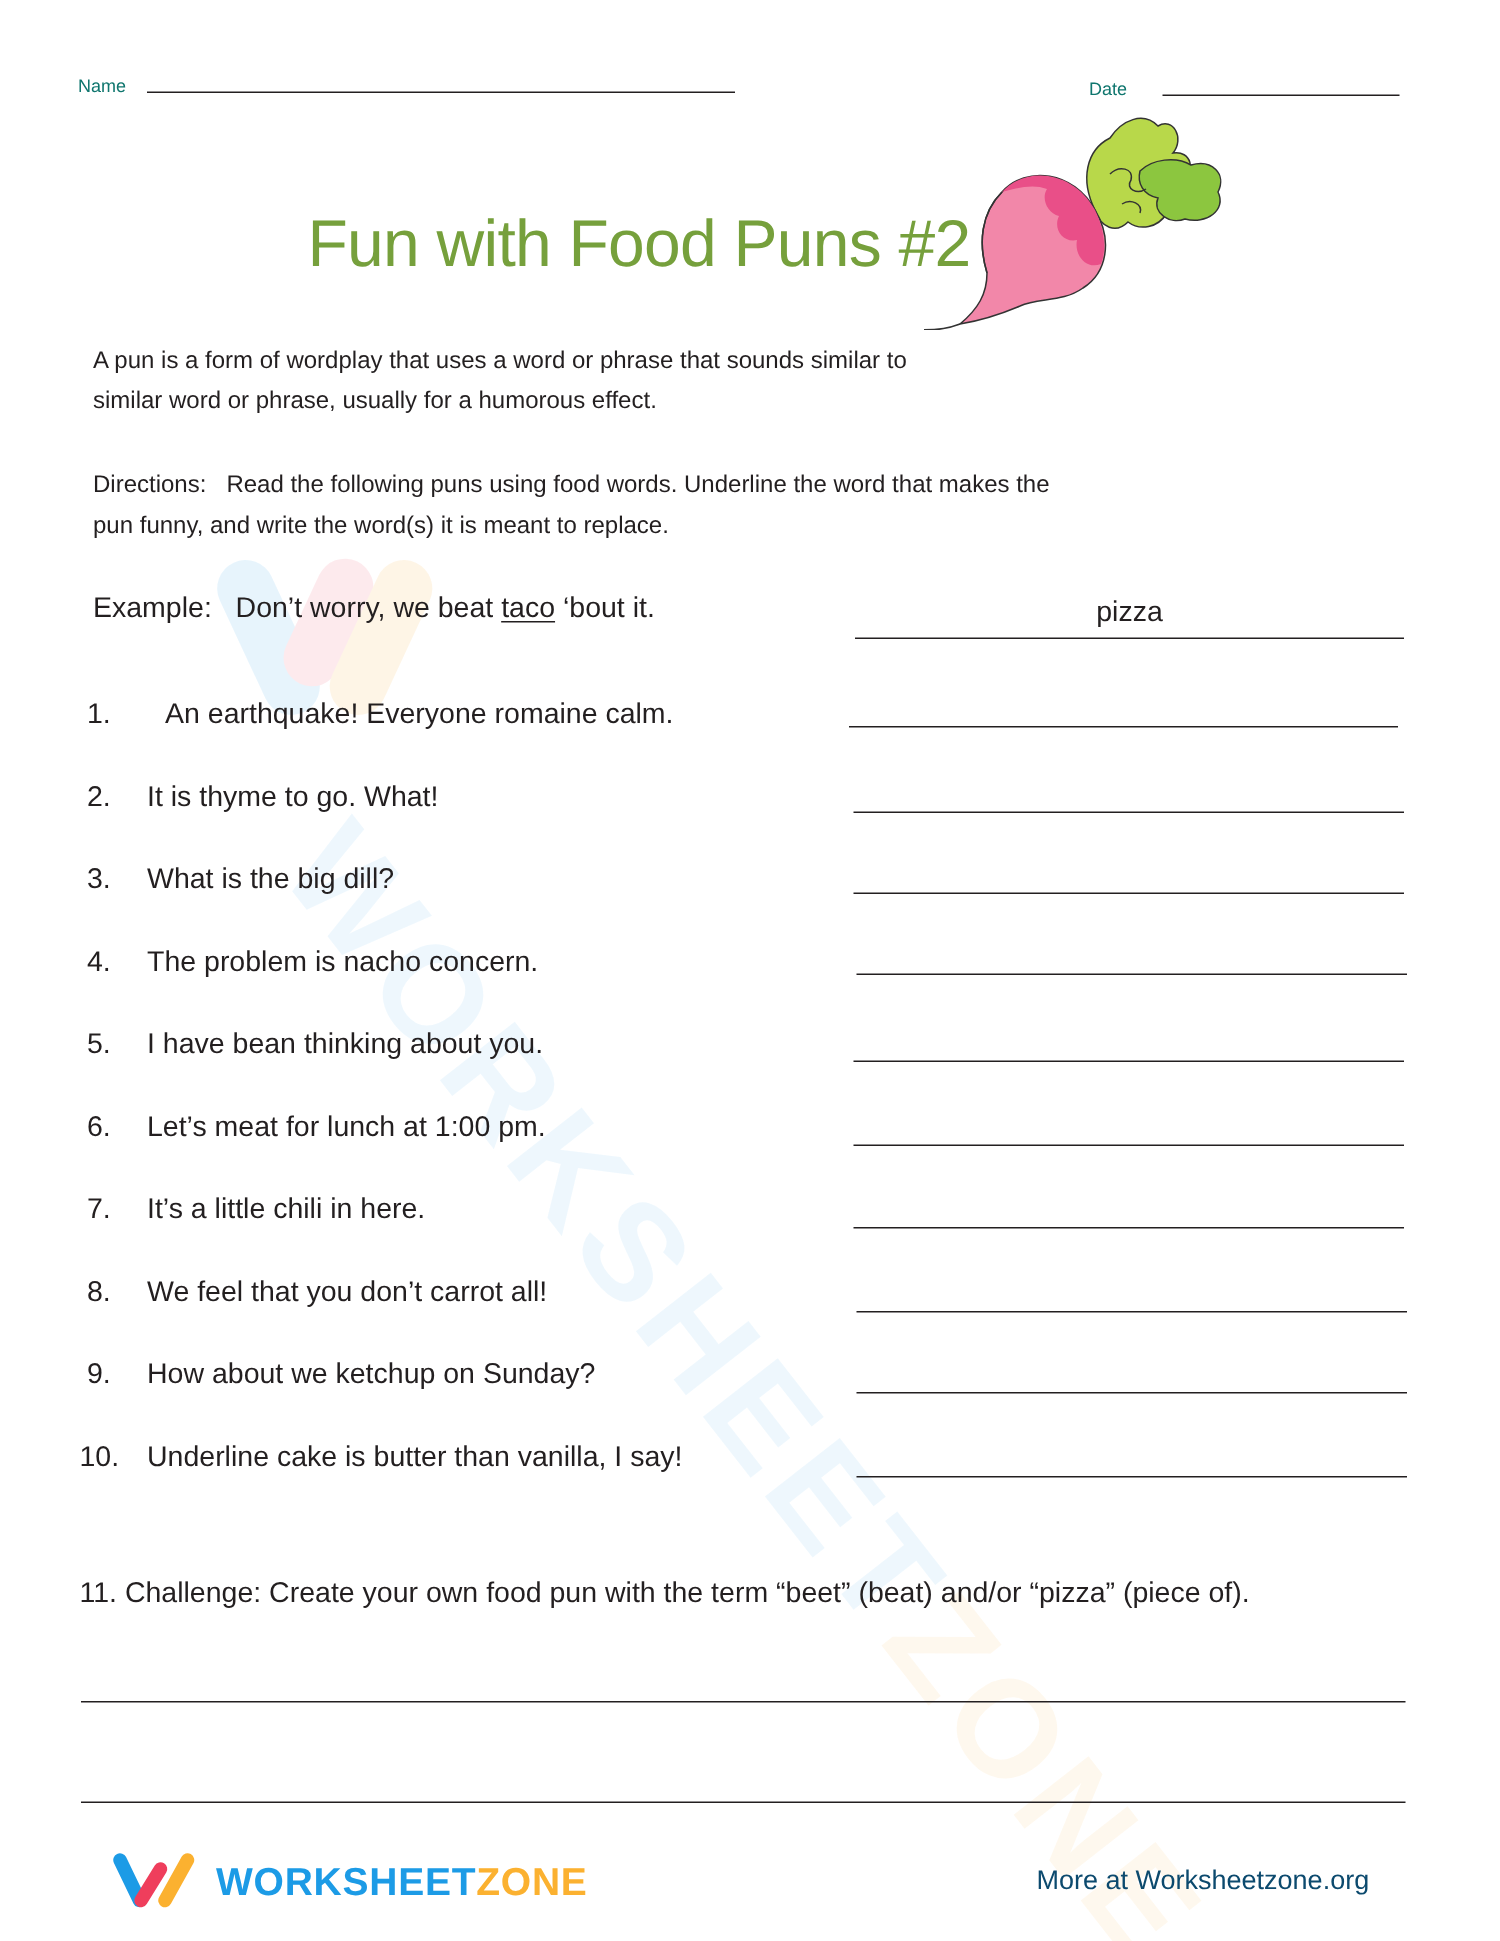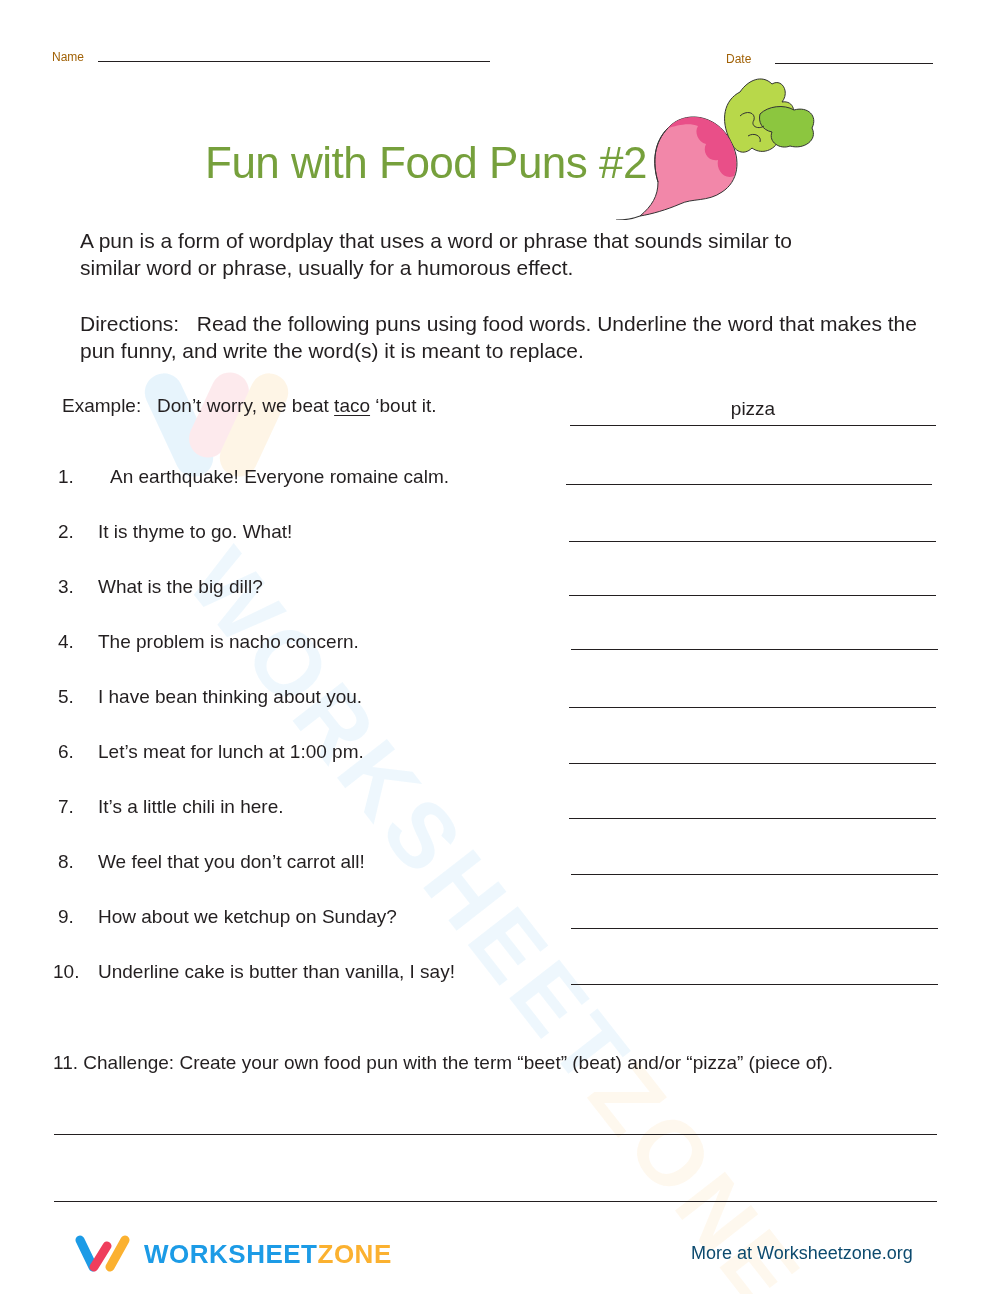--- a/index.html
+++ b/index.html
@@ -1,22 +1,22 @@
 <!DOCTYPE html>
 <html><head>
 <meta charset="utf-8">
 <style>
   html, body { margin: 0; padding: 0; background: #ffffff; }
   body { width: 1000px; height: 1294px; position: relative; overflow: hidden;
          font-family: "Liberation Sans", "DejaVu Sans", sans-serif; color: #231f20; }
   .abs { position: absolute; }
-  .hdr-label { font-size: 12px; color: #a16207; }
+  .hdr-label { font-size: 12px; color: #0f766e; }
   .rule { position: absolute; height: 0; border-top: 1.5px solid #231f20; }
   .title { font-size: 44px; color: #76a03c; letter-spacing: -0.5px; white-space: nowrap; }
-  .para { font-size: 21px; line-height: 27px; color: #231f20; margin-left: 18px; }
+  .para { font-size: 16px; line-height: 27px; color: #231f20; }
   .item-num { font-size: 19px; }
   .item-text { font-size: 19px; white-space: nowrap; }
   .answer-line { position: absolute; border-top: 1.5px solid #231f20; height: 0; }
   .watermark { position: absolute; left: 250px; top: 530px; font-size: 92px; font-weight: bold;
                transform: rotate(52deg); transform-origin: left top; opacity: 0.07; white-space: nowrap;
                letter-spacing: 6px; }
   .wm-blue { color: #1e9be9; }
   .wm-orange { color: #f7a21b; }
   .footer-brand { font-size: 26px; font-weight: bold; letter-spacing: 0.5px; }
   .brand-blue { color: #1c9be6; }

